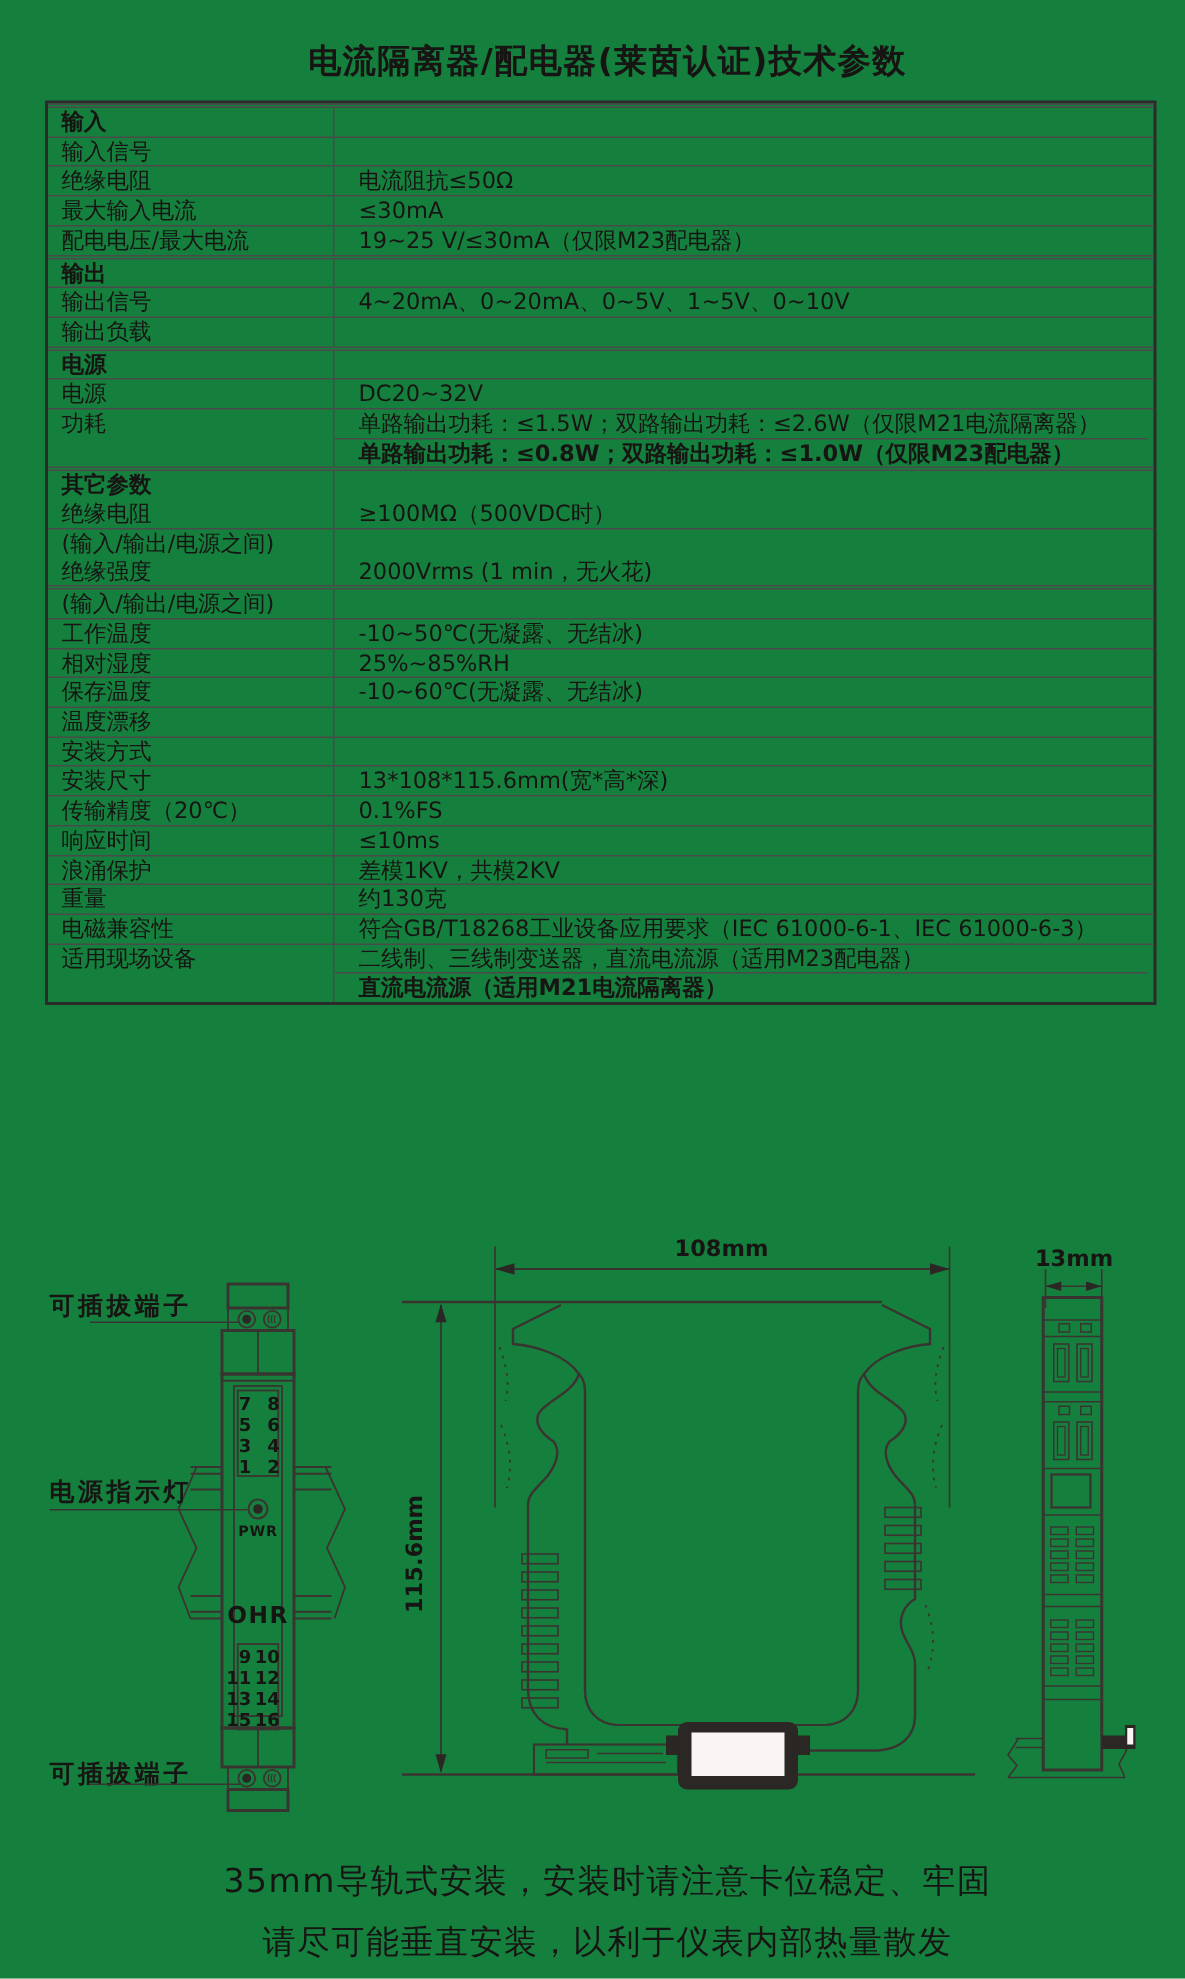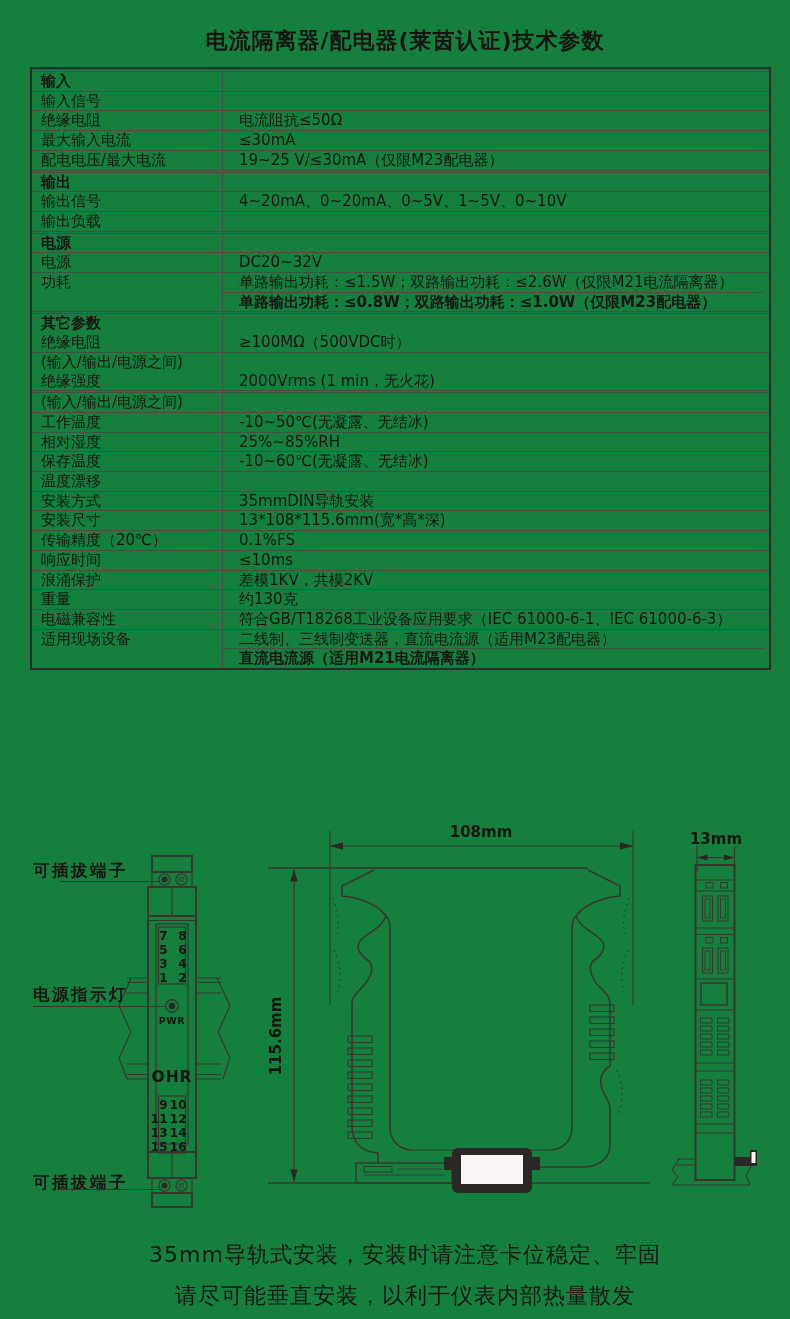--- a/index.html
+++ b/index.html
@@ -175,23 +175,20 @@
         </div>
       </div>
       <div class="t-row">
         <div class="t-label">
           <div class="line">温度漂移</div>
         </div>
       </div>
       <div class="t-row">
         <div class="t-label">
           <div class="line">安装方式</div>
-        </div>
-        <div class="t-value">
-          <div class="line">35mmDIN导轨安装</div>
         </div>
       </div>
       <div class="t-row">
         <div class="t-label">
           <div class="line">安装尺寸</div>
         </div>
         <div class="t-value">
           <div class="line">13*108*115.6mm(宽*高*深)</div>
         </div>
       </div>

